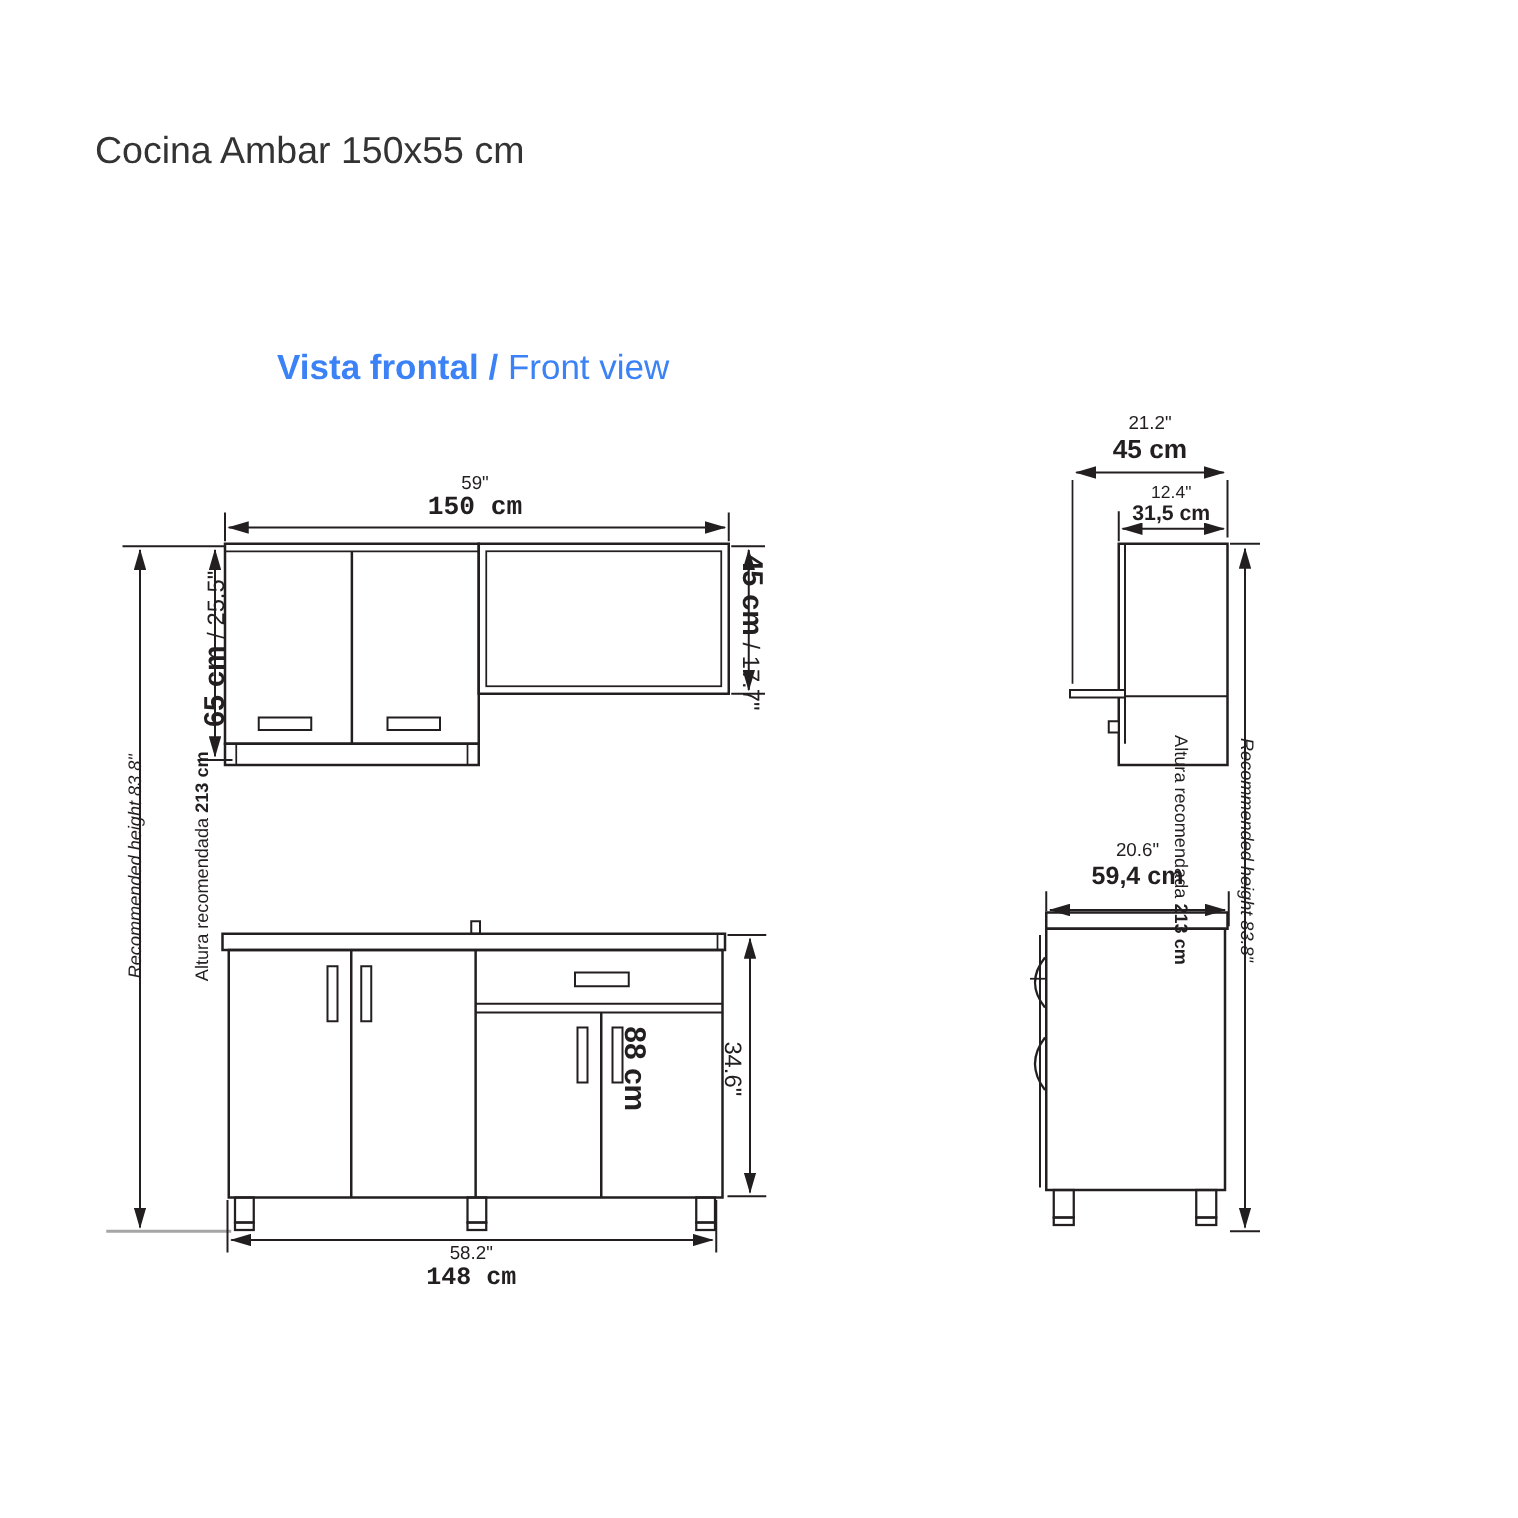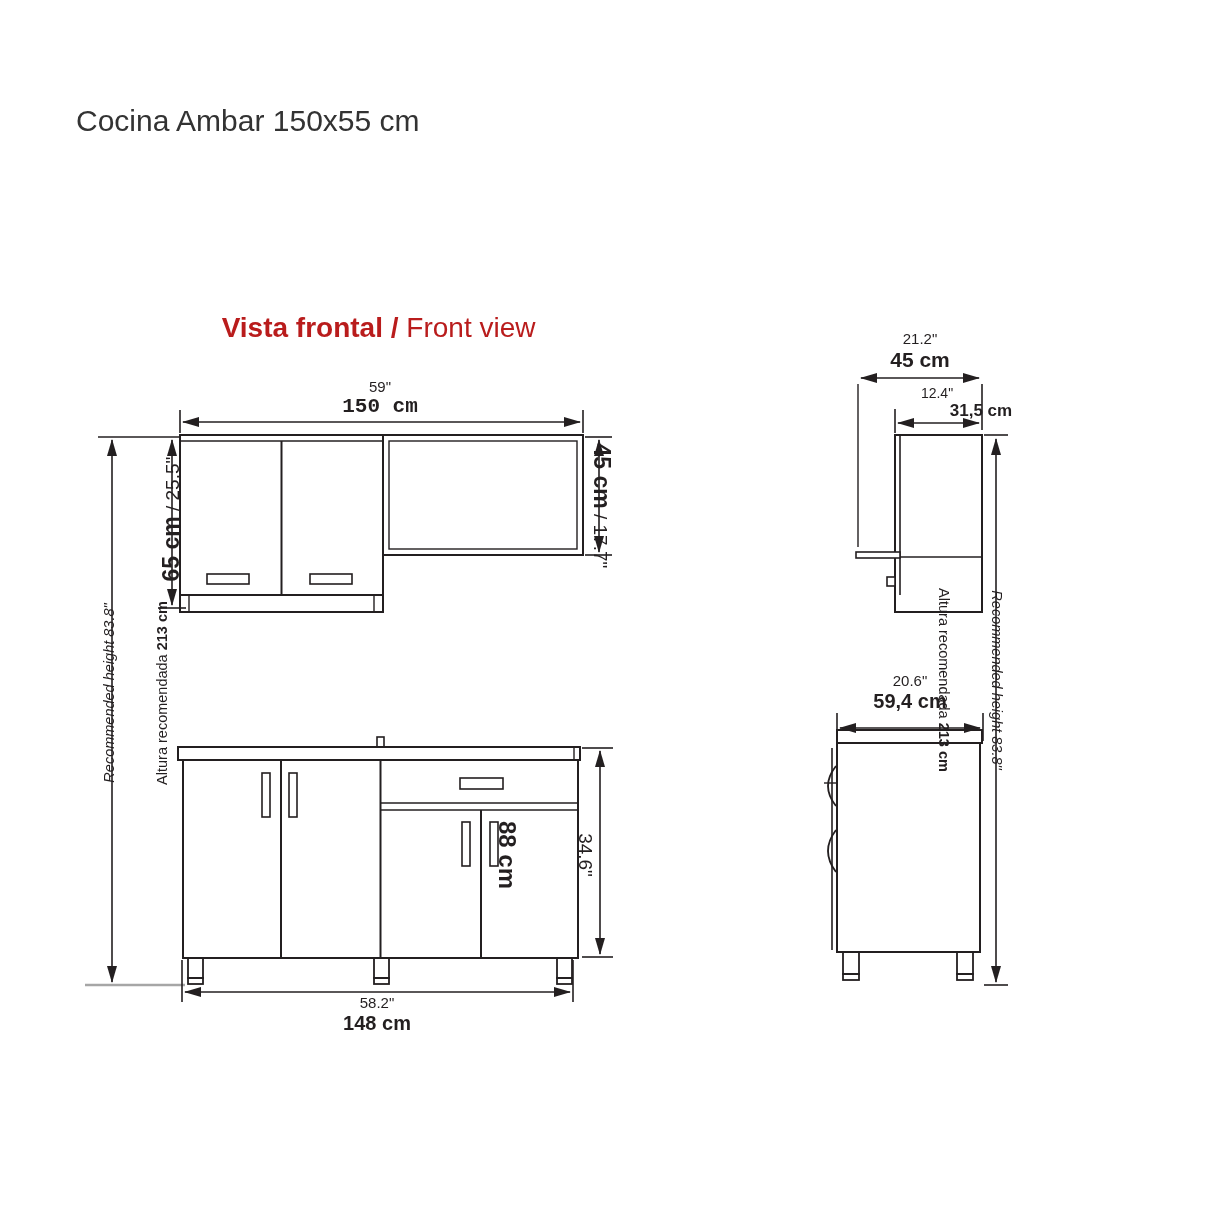--- a/index.html
+++ b/index.html
@@ -5,33 +5,33 @@
   html,body{margin:0;padding:0;background:#fff;}
   #canvas{
     position:relative;width:1214px;height:1214px;background:#ffffff;
     font-family:"Liberation Sans", sans-serif;color:#231f20;overflow:hidden;
   }
   #linework{position:absolute;left:0;top:0;}
   #linework line,#linework rect,#linework path{stroke:#231f20;fill:none;}
   #linework .fill{fill:#ffffff;}
   #linework .floor{stroke:#a6a6a6;}
   .lbl{position:absolute;text-align:center;white-space:pre;line-height:1.1;}
-  .fs14{font-size:14px;} .fs15{font-size:15px;} .fs17{font-size:17px;font-weight:bold;margin-left:44px;}
+  .fs14{font-size:14px;} .fs15{font-size:15px;} .fs17{font-size:17px;font-weight:bold;}
   .fs20b{font-size:20px;font-weight:bold;} .fs21b{font-size:21px;font-weight:bold;}
   .rot{position:absolute;text-align:center;white-space:pre;}
   .rotccw{transform:rotate(-90deg);}
   .rotcw{transform:rotate(90deg);}
   .dimbig{font-size:23px;font-weight:bold;}
   .dimmed{font-size:19px;}
   .dim88{font-size:24px;font-weight:bold;}
   .rec{font-size:14.5px;line-height:17.5px;}
   .rec .en{font-style:italic;}
   .rec .b{font-weight:bold;}
   #page-title{position:absolute;left:76px;top:64px;font-size:30px;color:#333;white-space:pre;margin-top:40px;}
-  .view-heading{position:absolute;top:280px;width:362px;text-align:center;font-size:28px;white-space:pre;color:#b91c1c;}
+  .view-heading{position:absolute;top:246px;width:362px;text-align:center;font-size:28px;white-space:pre;color:#3b82f6;}
   .view-heading .hb{font-weight:bold;}
   .view-heading .hl{font-weight:normal;}
 </style>
 </head>
 <body>
 
 <div id="canvas">
 
   <svg id="linework" width="1214" height="1214" viewBox="0 0 1214 1214">
     <defs>
@@ -147,21 +147,21 @@
 
   <div id="page-title">Cocina Ambar 150x55 cm</div>
 
   <div class="view-heading" style="left:182px;">
     <span class="hb">Vista frontal</span><span class="hb"> / </span><span class="hl">Front view</span>
   </div>
 
   <div class="lbl fs15" style="left:300px;top:379px;width:160px;">59"</div>
   <div class="lbl fs21b" style="left:300px;top:395px;width:160px;font-family:Liberation Mono, monospace;">150 cm</div>
   <div class="lbl fs15" style="left:297px;top:995px;width:160px;">58.2"</div>
-  <div class="lbl fs20b" style="left:297px;top:1012px;width:160px;">148 cm</div>
+  <div class="lbl fs20b" style="left:297px;top:1012px;width:160px;font-family:Liberation Mono, monospace;">148 cm</div>
 
   <div class="rot rotccw" style="left:47px;top:511px;width:220px;height:34px;">
     <span class="dimbig">65 cm</span><span class="dimmed"> / 25.5"</span>
   </div>
   <div class="rot rotcw" style="left:517px;top:481px;width:200px;height:32px;">
     <span class="dimbig">45 cm</span><span class="dimmed"> / 17.7"</span>
   </div>
   <div class="rot rotcw" style="left:539px;top:829px;width:170px;height:52px;line-height:26px;">
     <div class="dimmed">34.6"</div>
     <div class="dim88">88 cm</div>

